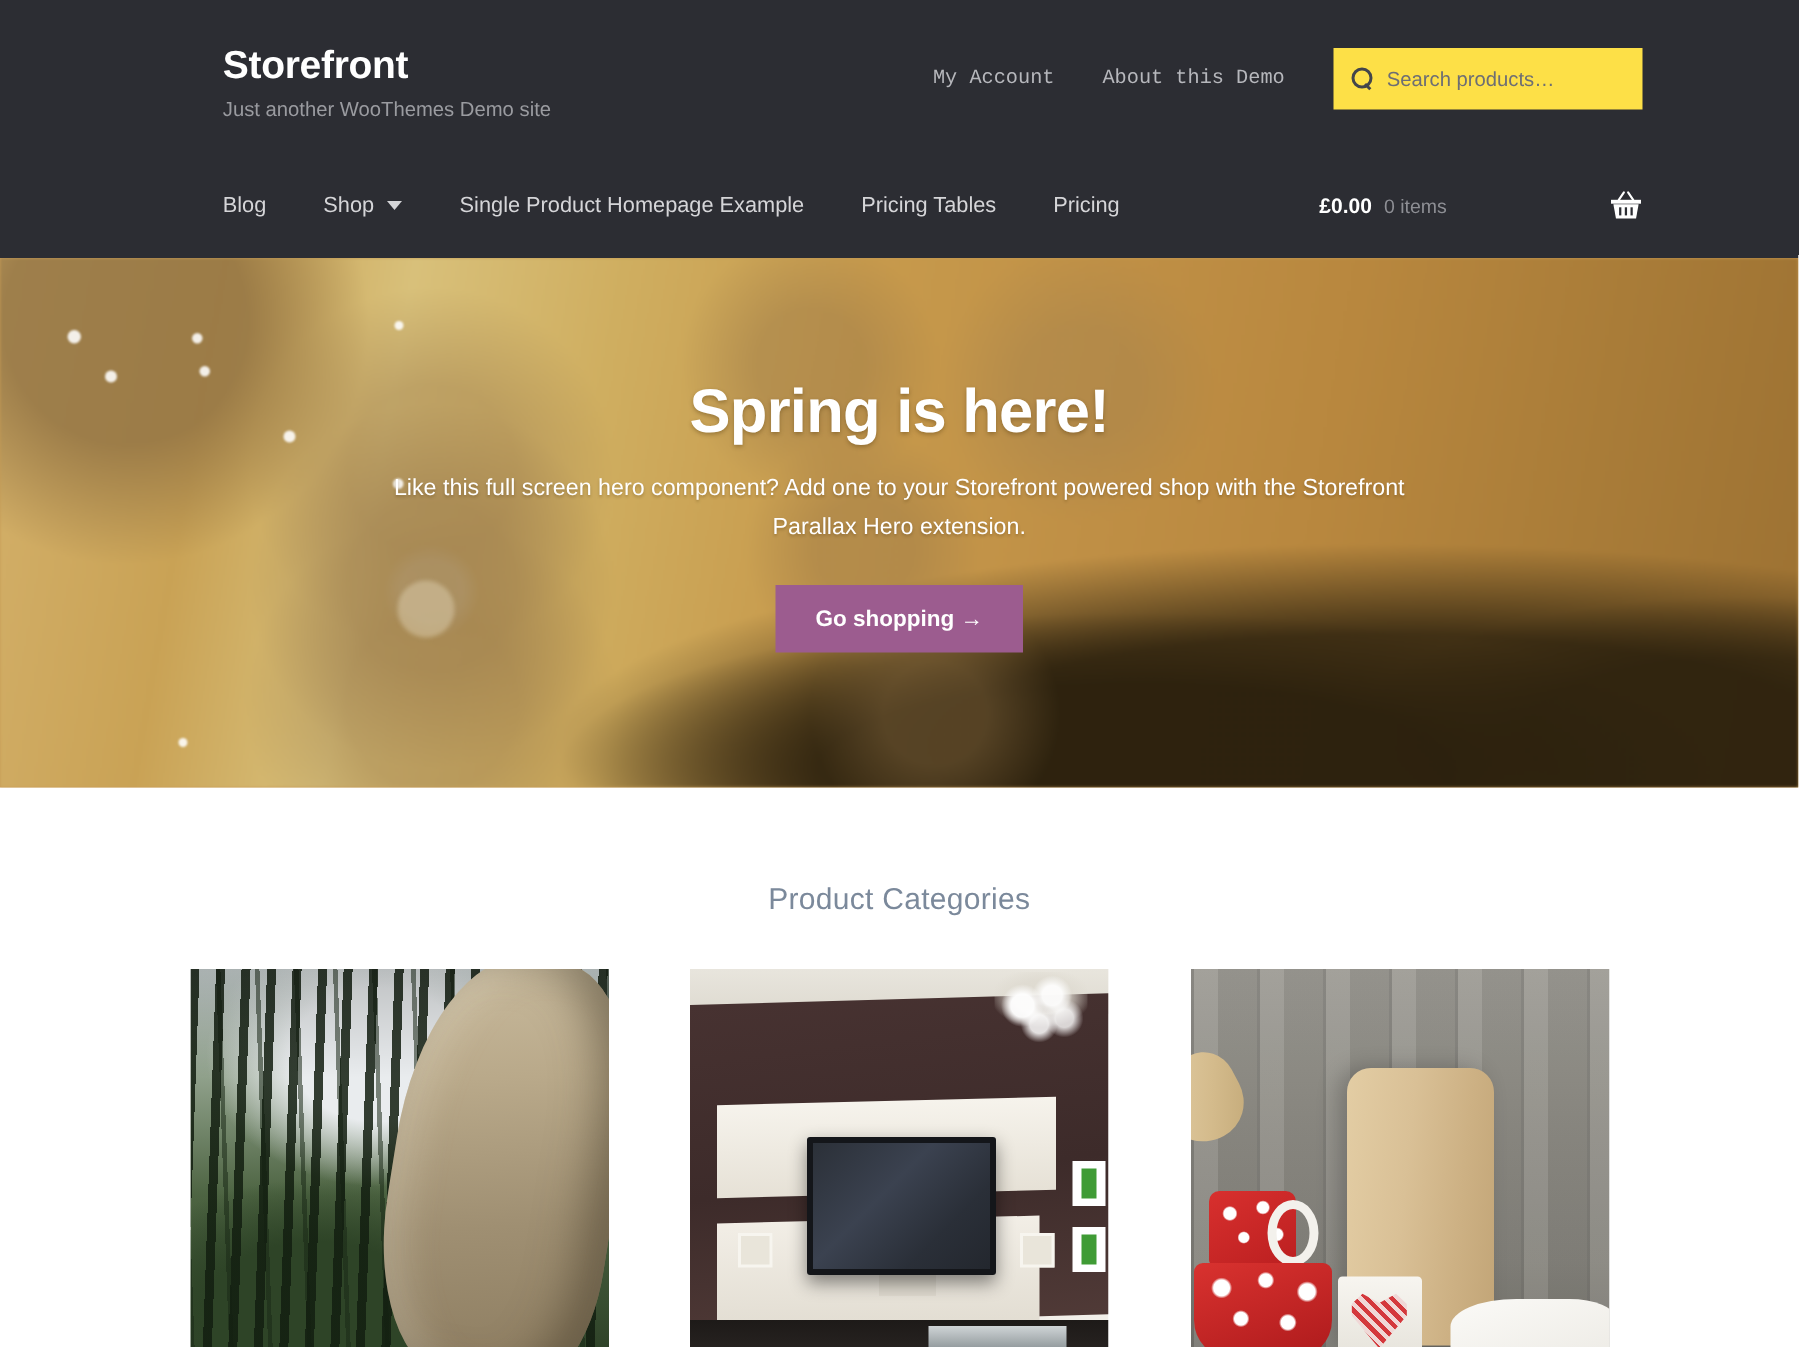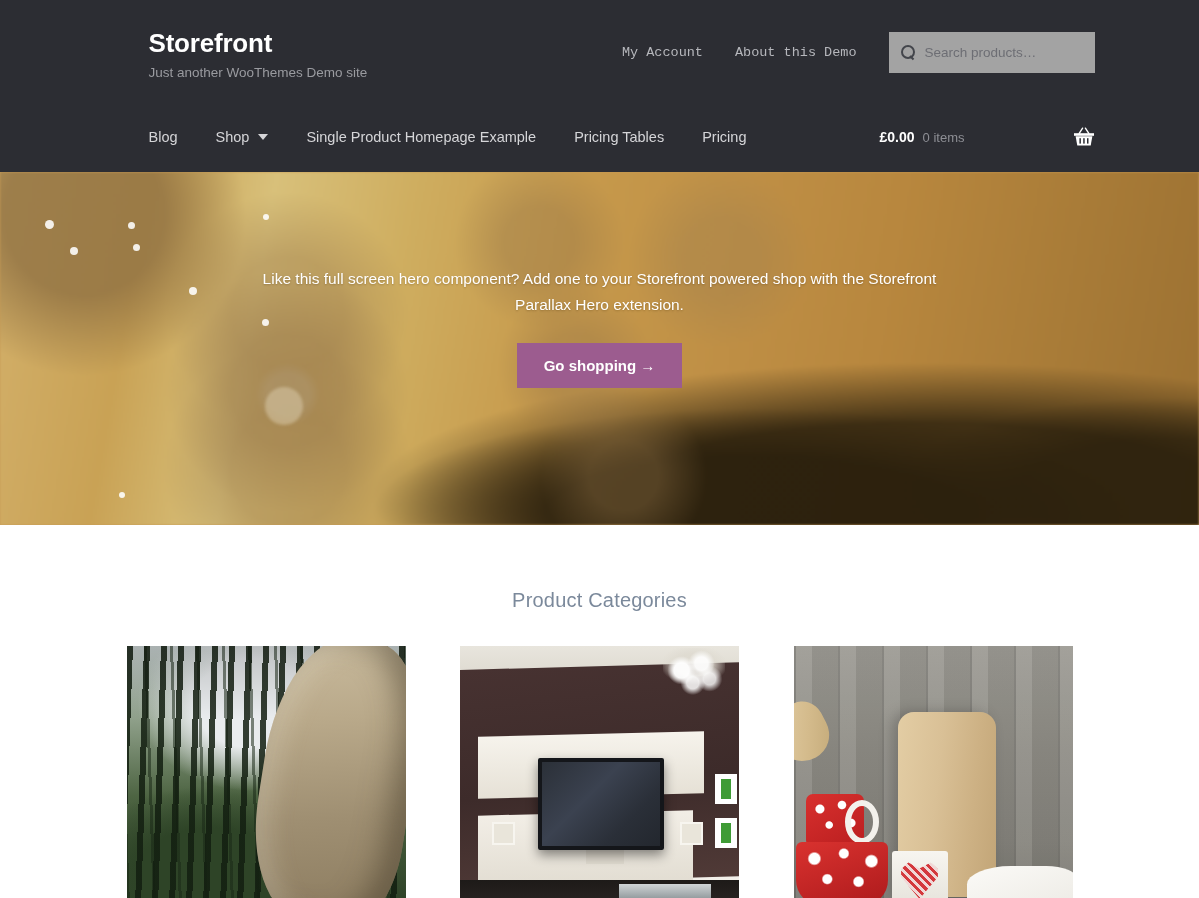--- a/index.html
+++ b/index.html
@@ -69,21 +69,21 @@
     font-size: 13.5px;
     text-decoration: none;
     margin-left: 32px;
     line-height: 1;
   }
   .secondary-nav a:first-child { margin-left: 0; }
 
   .search-box {
     width: 206px;
     height: 41px;
-    background: #a3a3a3;
+    background: #fde047;
     display: flex;
     align-items: center;
     padding: 0 12px;
   }
 
   .search-icon {
     width: 15px;
     height: 15px;
     flex: 0 0 auto;
     margin-right: 9px;
@@ -548,20 +548,21 @@
   <span class="hero-speck" style="left:70px;top:75px;width:8px;height:8px;"></span>
   <span class="hero-speck" style="left:128px;top:50px;width:7px;height:7px;"></span>
   <span class="hero-speck" style="left:133px;top:72px;width:7px;height:7px;"></span>
   <span class="hero-speck" style="left:189px;top:115px;width:8px;height:8px;"></span>
   <span class="hero-speck" style="left:263px;top:42px;width:6px;height:6px;"></span>
   <span class="hero-speck" style="left:262px;top:147px;width:7px;height:7px;"></span>
   <span class="hero-speck" style="left:119px;top:320px;width:6px;height:6px;"></span>
   <span class="hero-speck" style="left:265px;top:215px;width:38px;height:38px;background:rgba(240,233,205,0.35);filter:blur(1.5px);"></span>
 
   <div class="hero-content">
+    <h1 class="hero-title">Spring is here!</h1>
     <p class="hero-sub">Like this full screen hero component? Add one to your Storefront powered shop with the Storefront Parallax Hero extension.</p>
     <a href="#" class="hero-btn">Go shopping →</a>
   </div>
 </section>
 
 <section class="categories-section">
   <h2 class="section-title">Product Categories</h2>
 
   <div class="category-grid">
 

